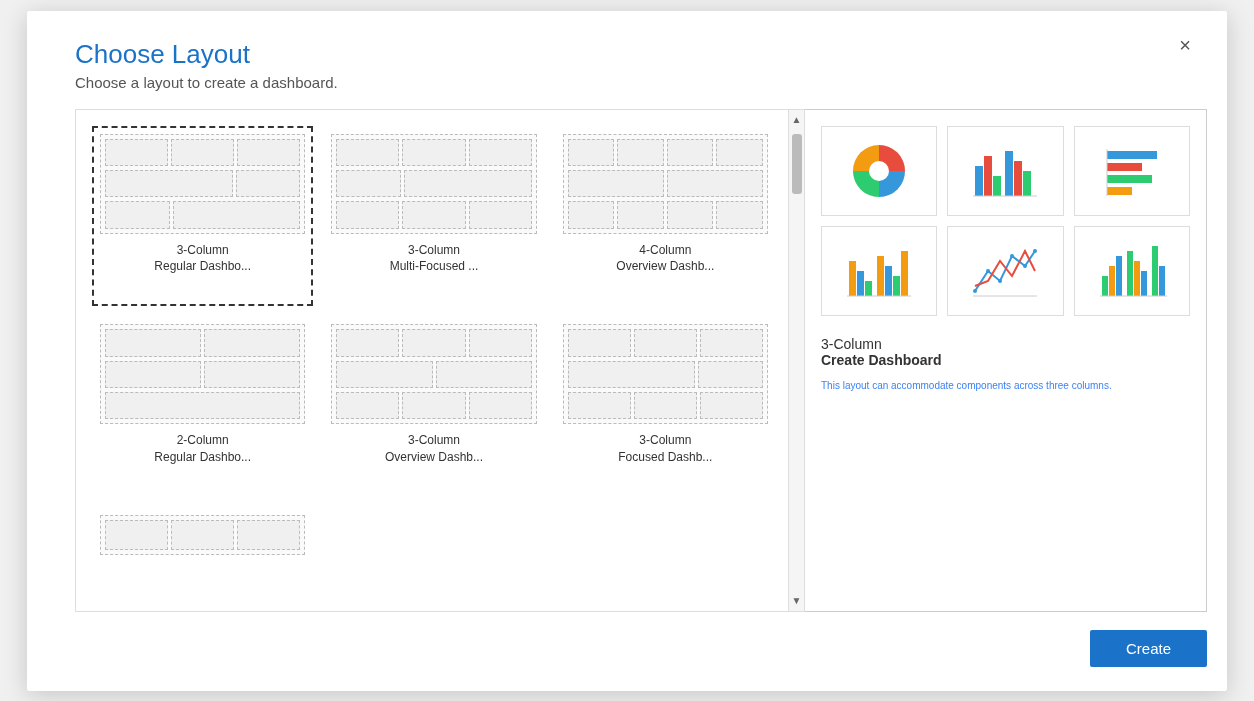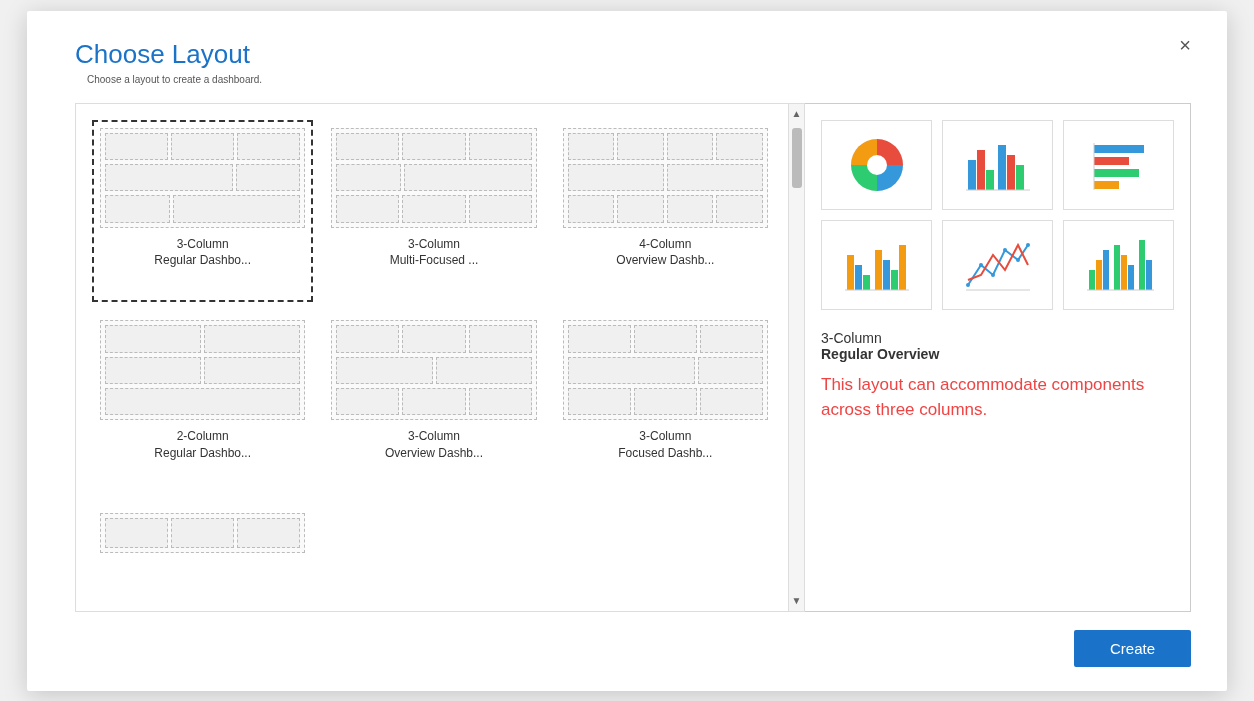--- a/index.html
+++ b/index.html
@@ -10,39 +10,38 @@
       justify-content: center;
       min-height: 100vh;
       font-family: 'Segoe UI', Arial, sans-serif;
     }
     .dialog {
       background: #fff;
       width: 1200px;
       min-height: 680px;
       border-radius: 2px;
       box-shadow: 0 4px 24px rgba(0,0,0,0.18);
-      padding: 28px 36px 24px 48px;
+      padding: 28px 20px 24px 48px;
       position: relative;
       display: flex;
       flex-direction: column;
     }
     .dialog-header {
       margin-bottom: 18px;
     }
     .dialog-title {
       font-size: 26px;
       font-weight: 400;
       color: #1a73c8;
       line-height: 1.2;
     }
     .dialog-subtitle {
-      font-size: 10px;
+      font-size: 15px;
       color: #555;
       margin-top: 4px;
-      margin-left: 12px;
     }
     .close-btn {
       position: absolute;
       top: 20px;
       right: 28px;
       background: none;
       border: none;
       font-size: 20px;
       color: #555;
       cursor: pointer;
@@ -195,22 +194,22 @@
       font-weight: 400;
       color: #333;
     }
     .preview-layout-name {
       font-size: 14px;
       font-weight: 700;
       color: #333;
       margin-bottom: 10px;
     }
     .preview-description {
-      font-size: 17px;
-      color: #ef4444;
+      font-size: 10px;
+      color: #3b82f6;
       line-height: 1.5;
     }
     .dialog-footer {
       display: flex;
       justify-content: flex-end;
       padding-top: 18px;
     }
     .create-btn {
       background: #1a73c8;
       color: #fff;
@@ -446,21 +445,21 @@
             <rect x="37" y="20" width="6" height="35" fill="#f39c12"></rect>
             <rect x="44" y="30" width="6" height="25" fill="#3498db"></rect>
             <rect x="55" y="5" width="6" height="50" fill="#2ecc71"></rect>
             <rect x="62" y="25" width="6" height="30" fill="#3498db"></rect>
             <line x1="3" y1="55" x2="70" y2="55" stroke="#ccc" stroke-width="1"></line>
           </svg>
         </div>
       </div>
       <div class="preview-info">
         <div class="preview-layout-type">3-Column</div>
-        <div class="preview-layout-name">Regular Overview</div>
+        <div class="preview-layout-name">Create Dashboard</div>
         <div class="preview-description">This layout can accommodate components across three columns.</div>
       </div>
     </div>
   </div>
 
   <div class="dialog-footer">
     <button class="create-btn">Create</button>
   </div>
 </div>
 

